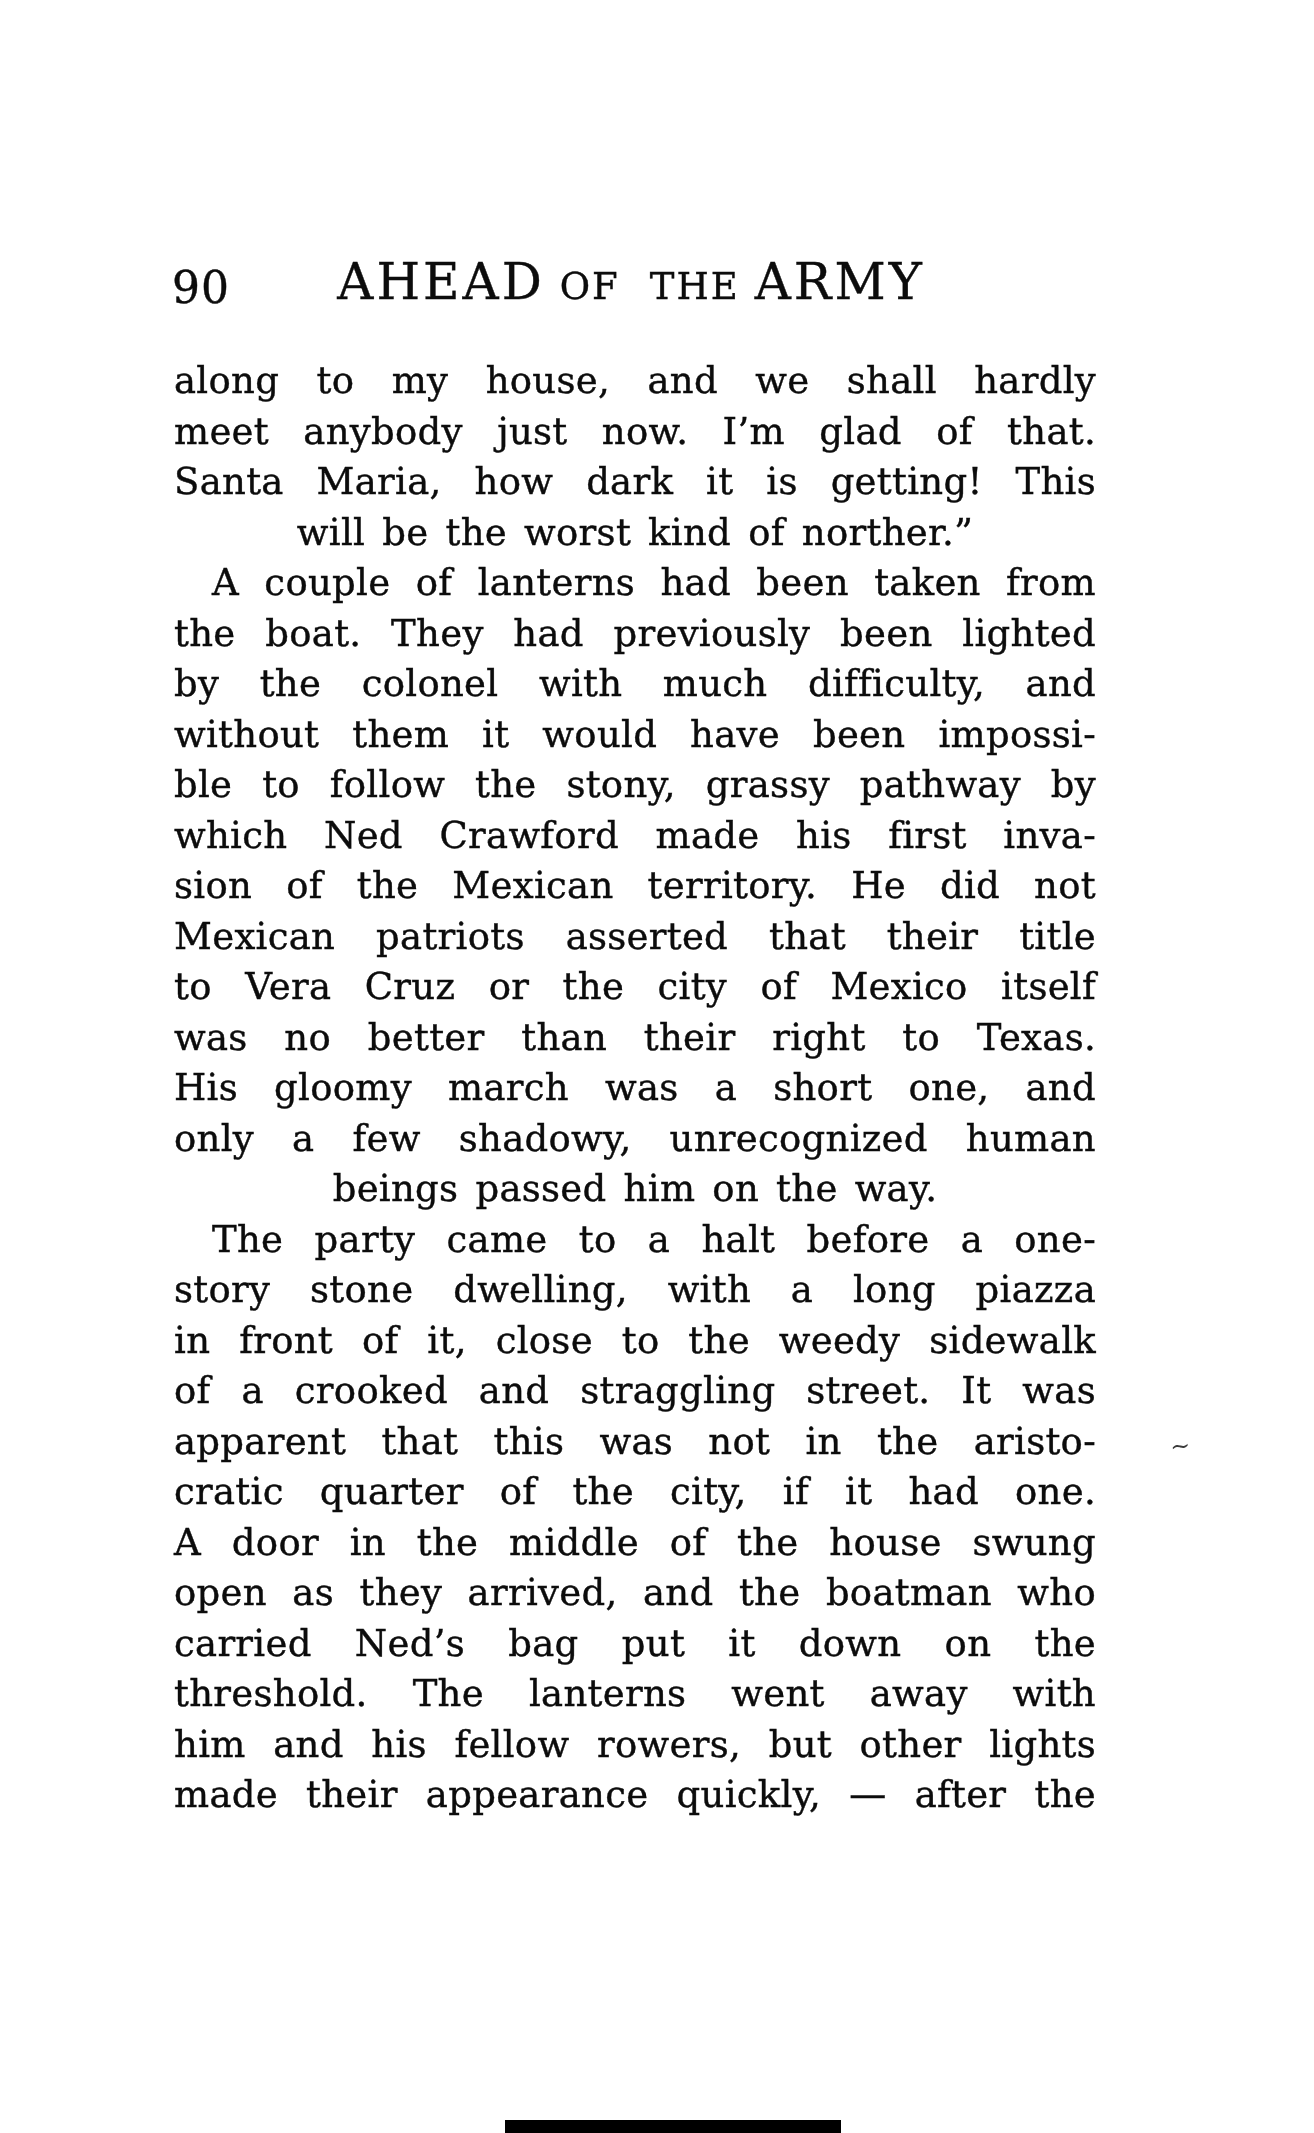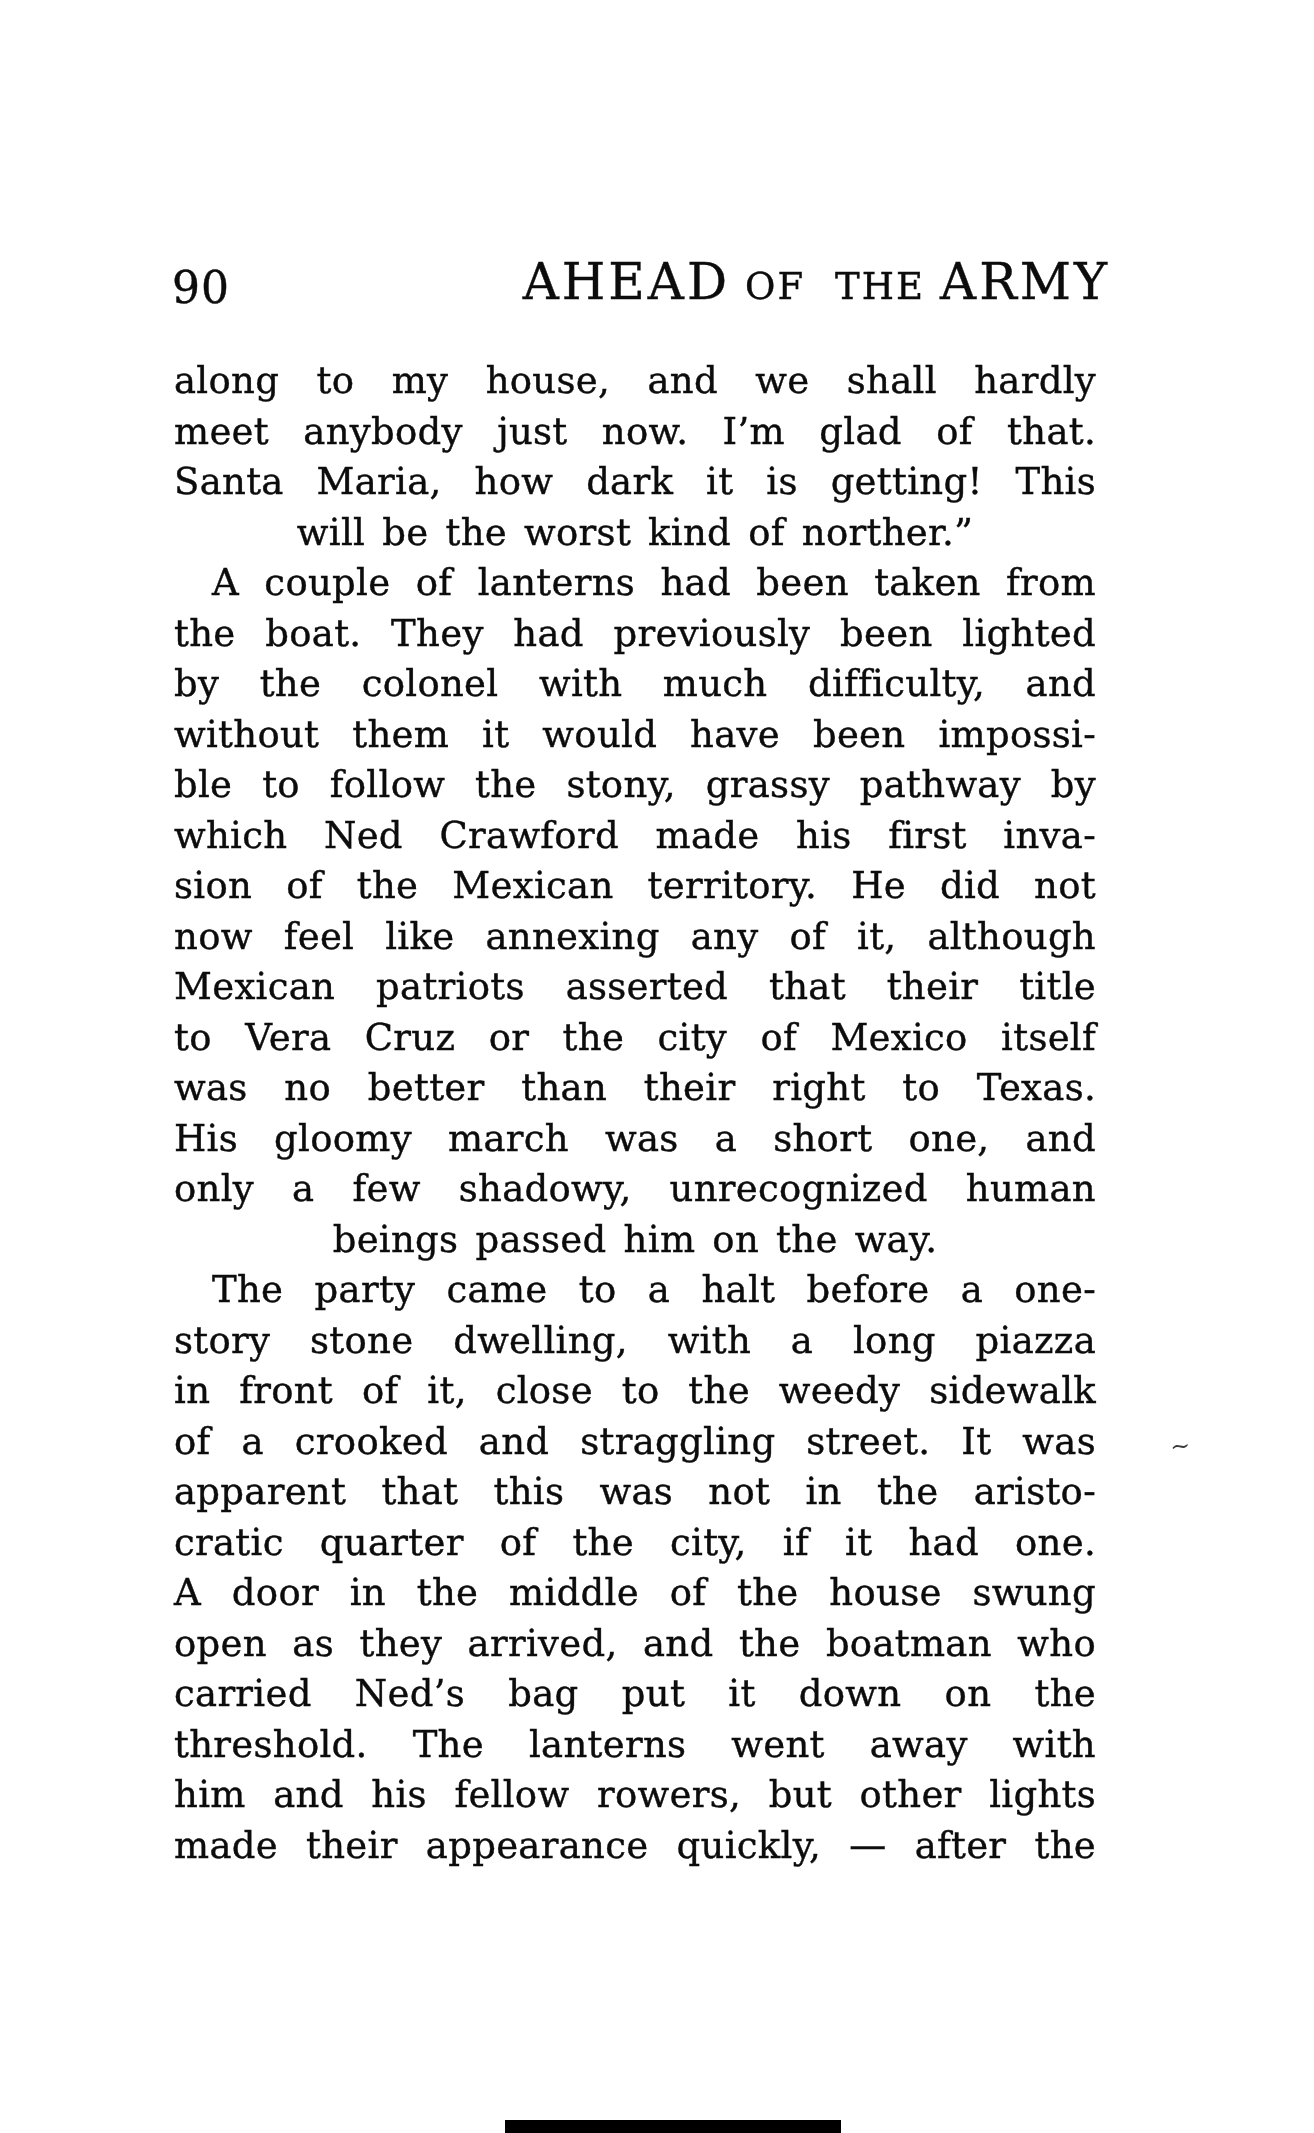--- a/index.html
+++ b/index.html
@@ -13,22 +13,22 @@
     margin-left:12px;
   }
   
   .pagenum {
     position:absolute; left:160px; top:266px;
     font-size:44px; line-height:44px;
     letter-spacing:1px;
     -webkit-text-stroke:0.4px #0c0c0c;
   }
   .running-head {
-    position:absolute; left:176px; top:254px; width:922px;
-    text-align:right; line-height:56px;
+    position:absolute; left:158px; top:254px; width:922px;
+    text-align:center; line-height:56px;
     white-space:nowrap;
     -webkit-text-stroke:0.4px #0c0c0c;
   }
   .rh-big   { font-size:50px; letter-spacing:3px; }
   .rh-small { font-size:37px; letter-spacing:2px; margin:0 15px; }
   
   .bodytext {
     position:absolute; left:162px; top:356px; width:922px;
     font-size:37px;
     letter-spacing:0.3px;
@@ -75,21 +75,20 @@
       <div class="line just">meet anybody just now. I’m glad of that.</div>
       <div class="line just">Santa Maria, how dark it is getting! This</div>
       <div class="line">will be the worst kind of norther.”</div>
       <div class="line just ind">A couple of lanterns had been taken from</div>
       <div class="line just">the boat. They had previously been lighted</div>
       <div class="line just">by the colonel with much difficulty, and</div>
       <div class="line just">without them it would have been impossi-</div>
       <div class="line just">ble to follow the stony, grassy pathway by</div>
       <div class="line just">which Ned Crawford made his first inva-</div>
       <div class="line just">sion of the Mexican territory. He did not</div>
-      <div class="line just">now feel like annexing any of it, although</div>
       <div class="line just">Mexican patriots asserted that their title</div>
       <div class="line just">to Vera Cruz or the city of Mexico itself</div>
       <div class="line just">was no better than their right to Texas.</div>
       <div class="line just">His gloomy march was a short one, and</div>
       <div class="line just">only a few shadowy, unrecognized human</div>
       <div class="line">beings passed him on the way.</div>
       <div class="line just ind">The party came to a halt before a one-</div>
       <div class="line just">story stone dwelling, with a long piazza</div>
       <div class="line just">in front of it, close to the weedy sidewalk</div>
       <div class="line just">of a crooked and straggling street. It was</div>

